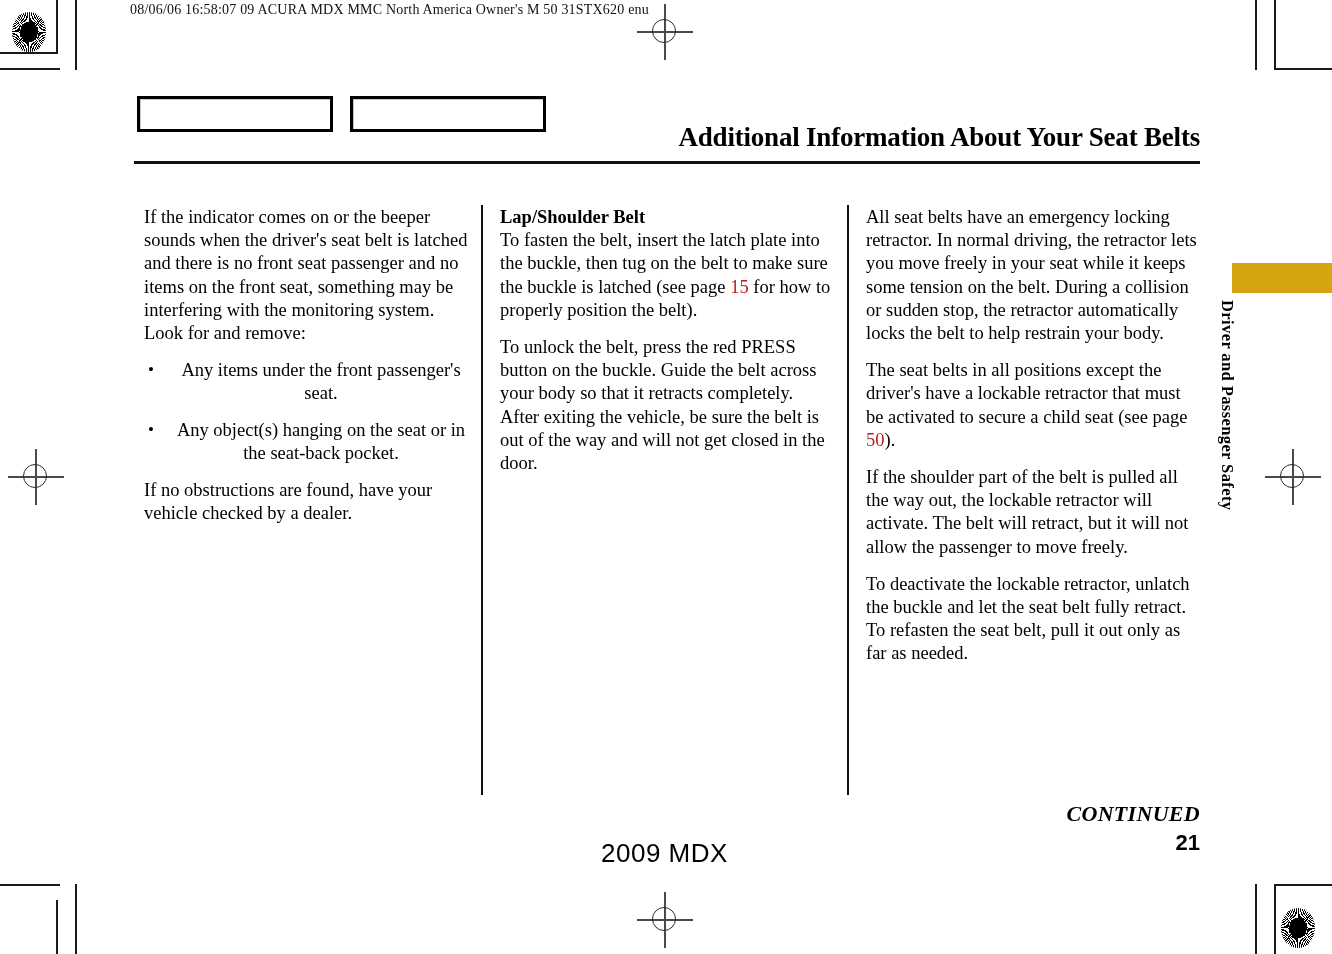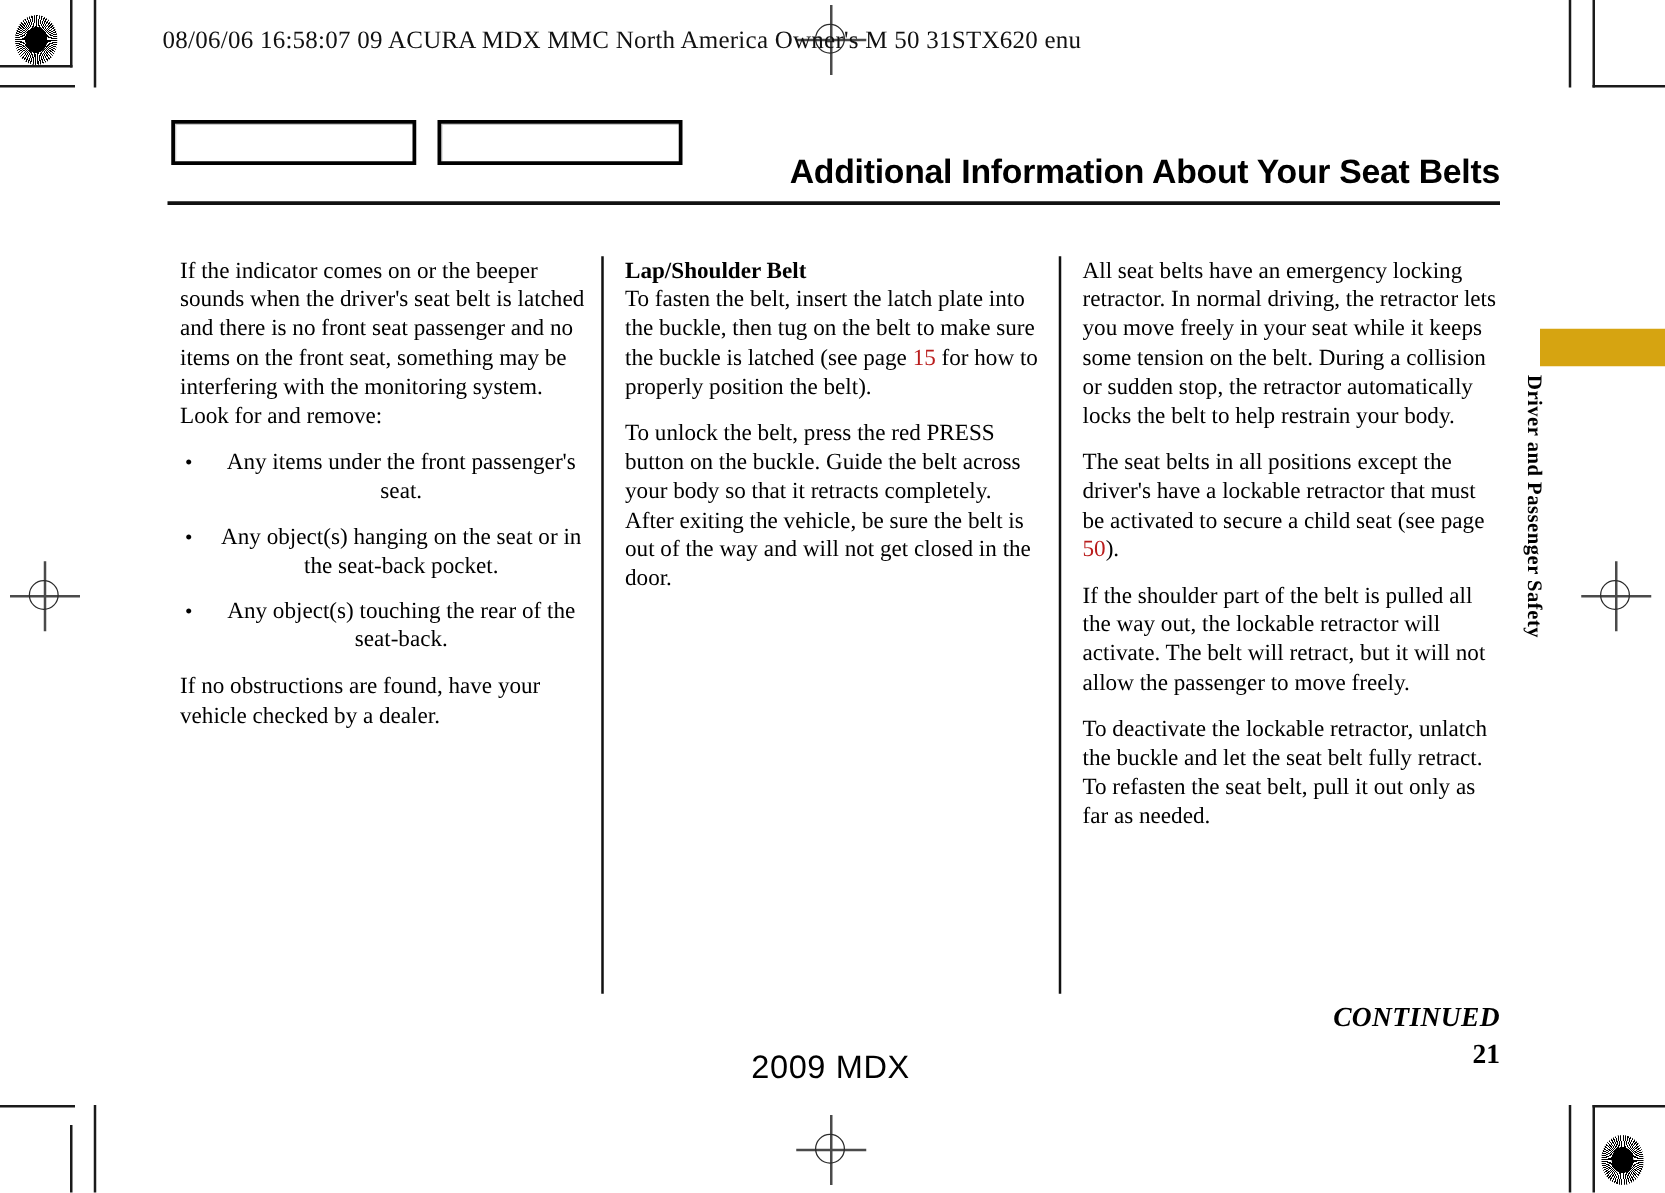--- a/index.html
+++ b/index.html
@@ -41,23 +41,23 @@
     position: absolute; left: 15px; top: 15px;
     width: 22px; height: 22px; border: 1.6px solid #2b2b2b;
     border-radius: 50%;
     background: transparent;
   }
 
   
   .slug {
     position: absolute;
     left: 130px;
-    top: 21px;
-    font-family: "Liberation Serif", serif;
-    font-size: 20px;
+    top: 2px;
+    font-family: "Liberation Serif", serif;
+    font-size: 14px;
     letter-spacing: 0.2px;
     white-space: nowrap;
     color: #111;
   }
 
   
   .frame-line { position: absolute; background: #1a1a1a; }
 
   
   .hdr-box {
@@ -69,21 +69,21 @@
     box-shadow: 1px 1px 0 #c9c9c9 inset;
   }
   #hdr-box-1 { left: 137px; width: 190px; }
   #hdr-box-2 { left: 350px; width: 190px; }
 
   
   .page-title {
     position: absolute;
     right: 132px;
     top: 122px;
-    font-family: Liberation Sans, sans-serif;
+    font-family: Liberation Serif, serif;
     font-weight: bold;
     font-size: 27px;
     letter-spacing: -0.2px;
     white-space: nowrap;
   }
   .title-rule {
     position: absolute;
     left: 134px;
     top: 161px;
     width: 1066px;
@@ -174,21 +174,21 @@
     font-family: "Liberation Serif", serif;
     font-style: italic;
     font-weight: bold;
     font-size: 22px;
     letter-spacing: 0.3px;
   }
   .page-number {
     position: absolute;
     right: 132px;
     top: 830px;
-    font-family: Liberation Serif, serif;
+    font-family: Liberation Sans, sans-serif;
     font-weight: bold;
     font-size: 22px;
     margin-left: 38px;
   }
   .model-line {
     position: absolute;
     left: 601px;
     top: 838px;
     font-family: "Liberation Sans", sans-serif;
     font-size: 26px;
@@ -251,21 +251,20 @@
 <div class="side-tab-label">Driver and Passenger Safety</div>
 
 <div class="col-divider" id="divider-1"></div>
 <div class="col-divider" id="divider-2"></div>
 
 <div class="col" id="col-1">
   <p>If the indicator comes on or the beeper sounds when the driver's seat belt is latched and there is no front seat passenger and no items on the front seat, something may be interfering with the monitoring system. Look for and remove:</p>
   <ul class="bullets">
     <li>Any items under the front passenger's seat.</li>
     <li>Any object(s) hanging on the seat or in the seat-back pocket.</li>
-    <li>Any object(s) touching the rear of the seat-back.</li>
   </ul>
   <p class="tight">If no obstructions are found, have your vehicle checked by a dealer.</p>
 </div>
 
 <div class="col" id="col-2">
   <h3>Lap/Shoulder Belt</h3>
   <p><span>To fasten the belt, insert the latch plate into the buckle, then tug on the belt to make sure the buckle is latched (see page </span><span class="xref">15</span><span> for how to properly position the belt).</span></p>
   <p class="tight">To unlock the belt, press the red PRESS button on the buckle. Guide the belt across your body so that it retracts completely. After exiting the vehicle, be sure the belt is out of the way and will not get closed in the door.</p>
 </div>
 

